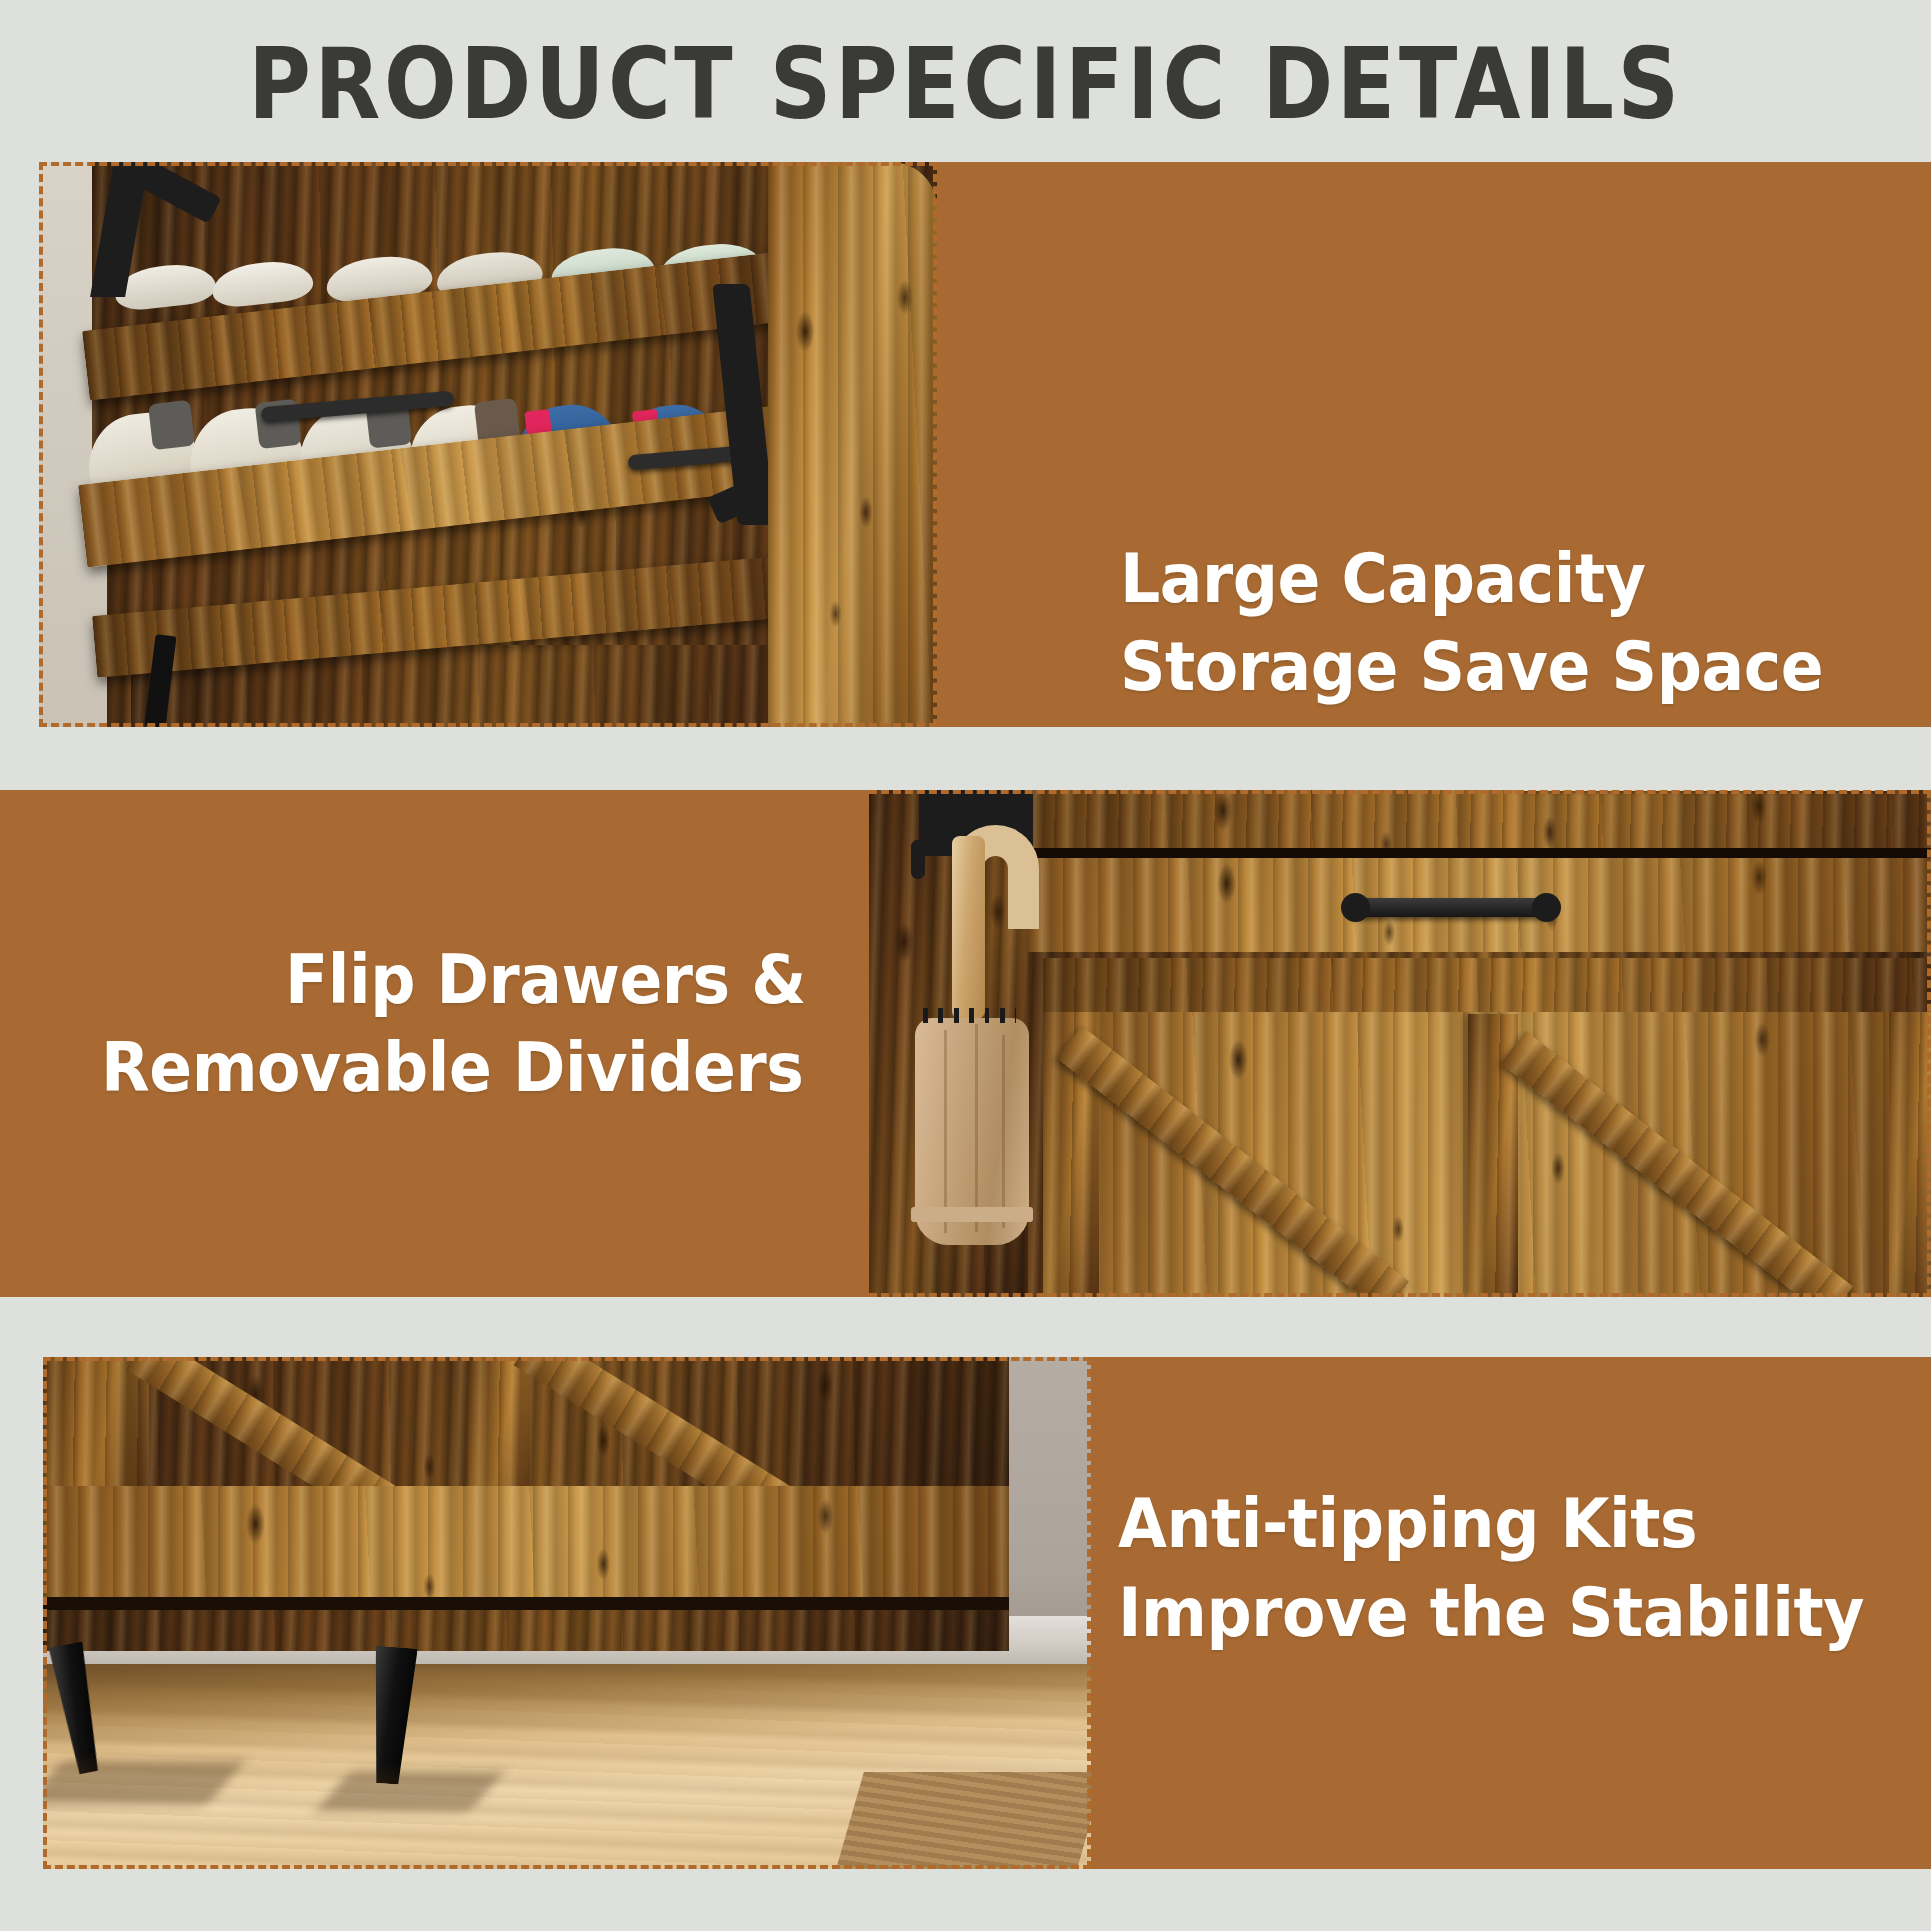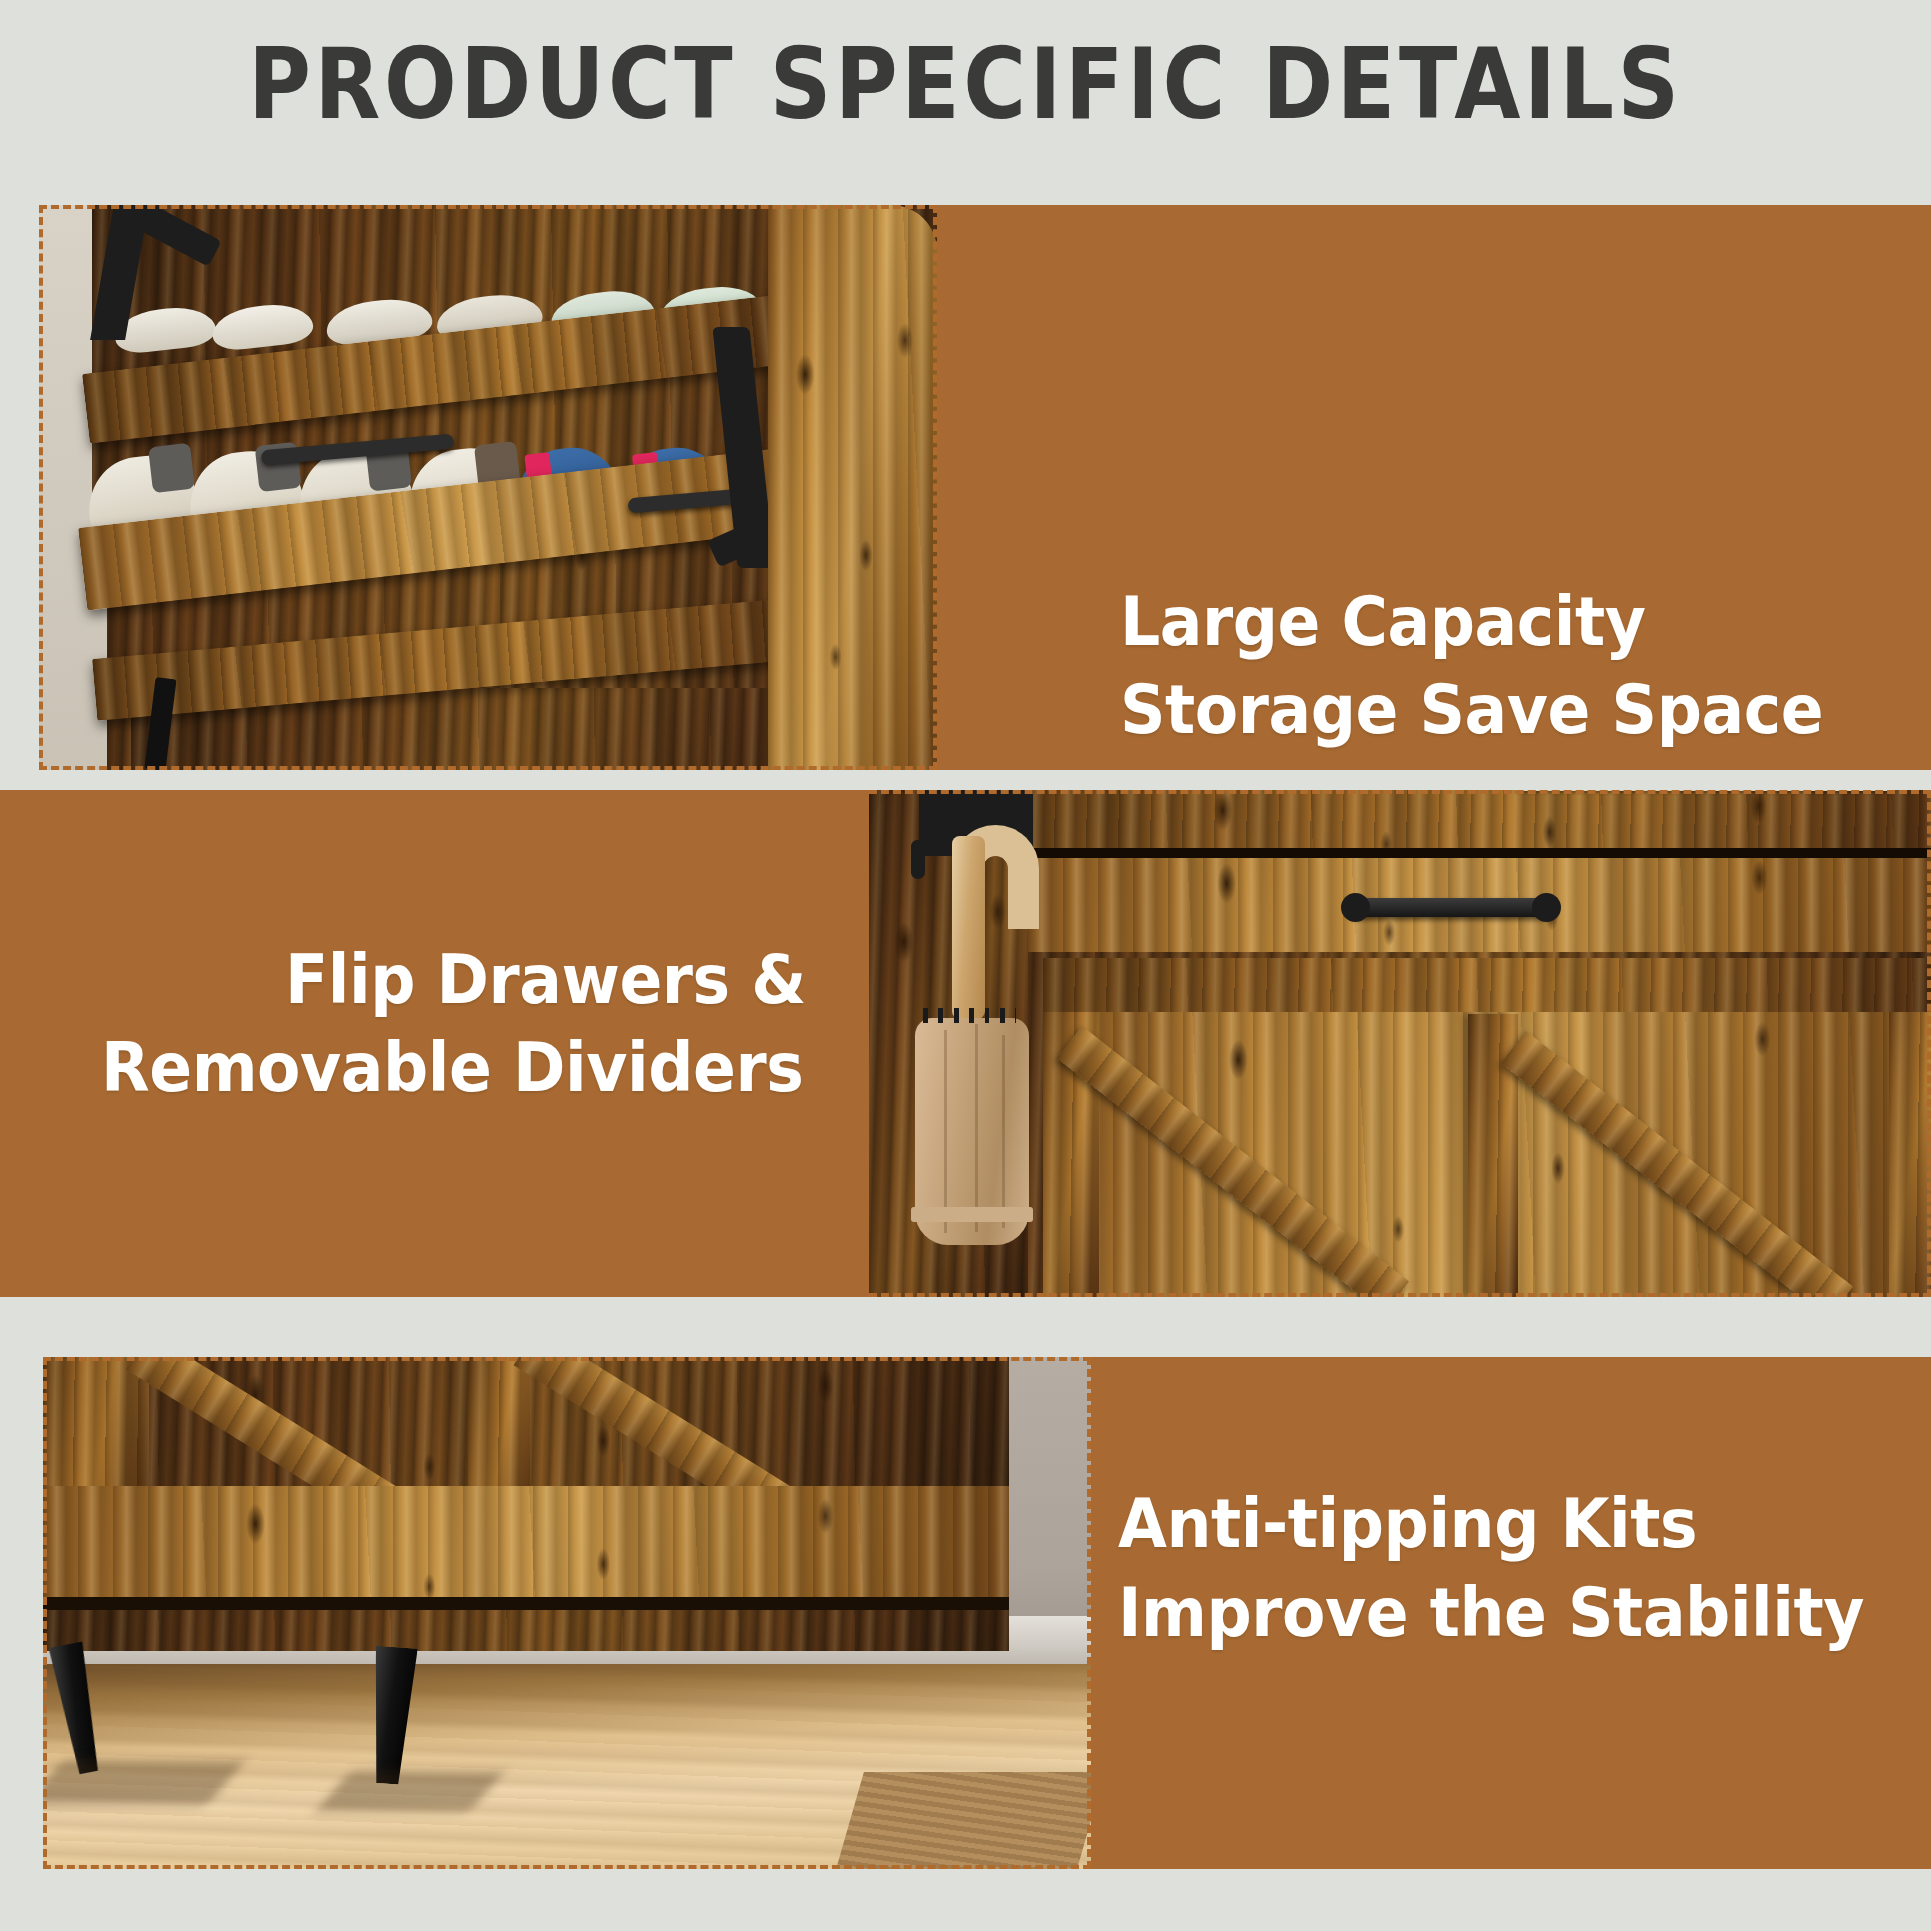--- a/index.html
+++ b/index.html
@@ -185,21 +185,21 @@
   .p3-shadow{position:absolute;background:rgba(60,40,16,.35);filter:blur(5.8px);}
   #p3-mat{position:absolute;right:0;bottom:0;width:241px;height:97px;
     background:repeating-linear-gradient(8deg,#b08a58 0px,#b08a58 4.8px,#9a7547 4.8px,#9a7547 9.7px);
     transform:skewX(-16deg);opacity:.92;}
 </style>
 </head>
 <body>
 
 <div id="page-title">PRODUCT SPECIFIC DETAILS</div>
 
-<div class="panel" id="panel1" style="left:0;top:162px;width:1931px;height:565px;margin-top:43px;">
+<div class="panel" id="panel1" style="left:0;top:162px;width:1931px;height:565px;">
 
   <div class="brown-block" style="left:734px;top:0;width:1197px;height:565px;"></div>
 
   <div class="photo wood-dark" id="panel1-photo" style="left:39px;top:0;">
     <div id="p1-wall"></div>
 
     <div id="p1-cabinet">
 
       <div class="p1-backpanel wood-dark" style="height:290px;"></div>
       <div class="grain-knots"></div>

